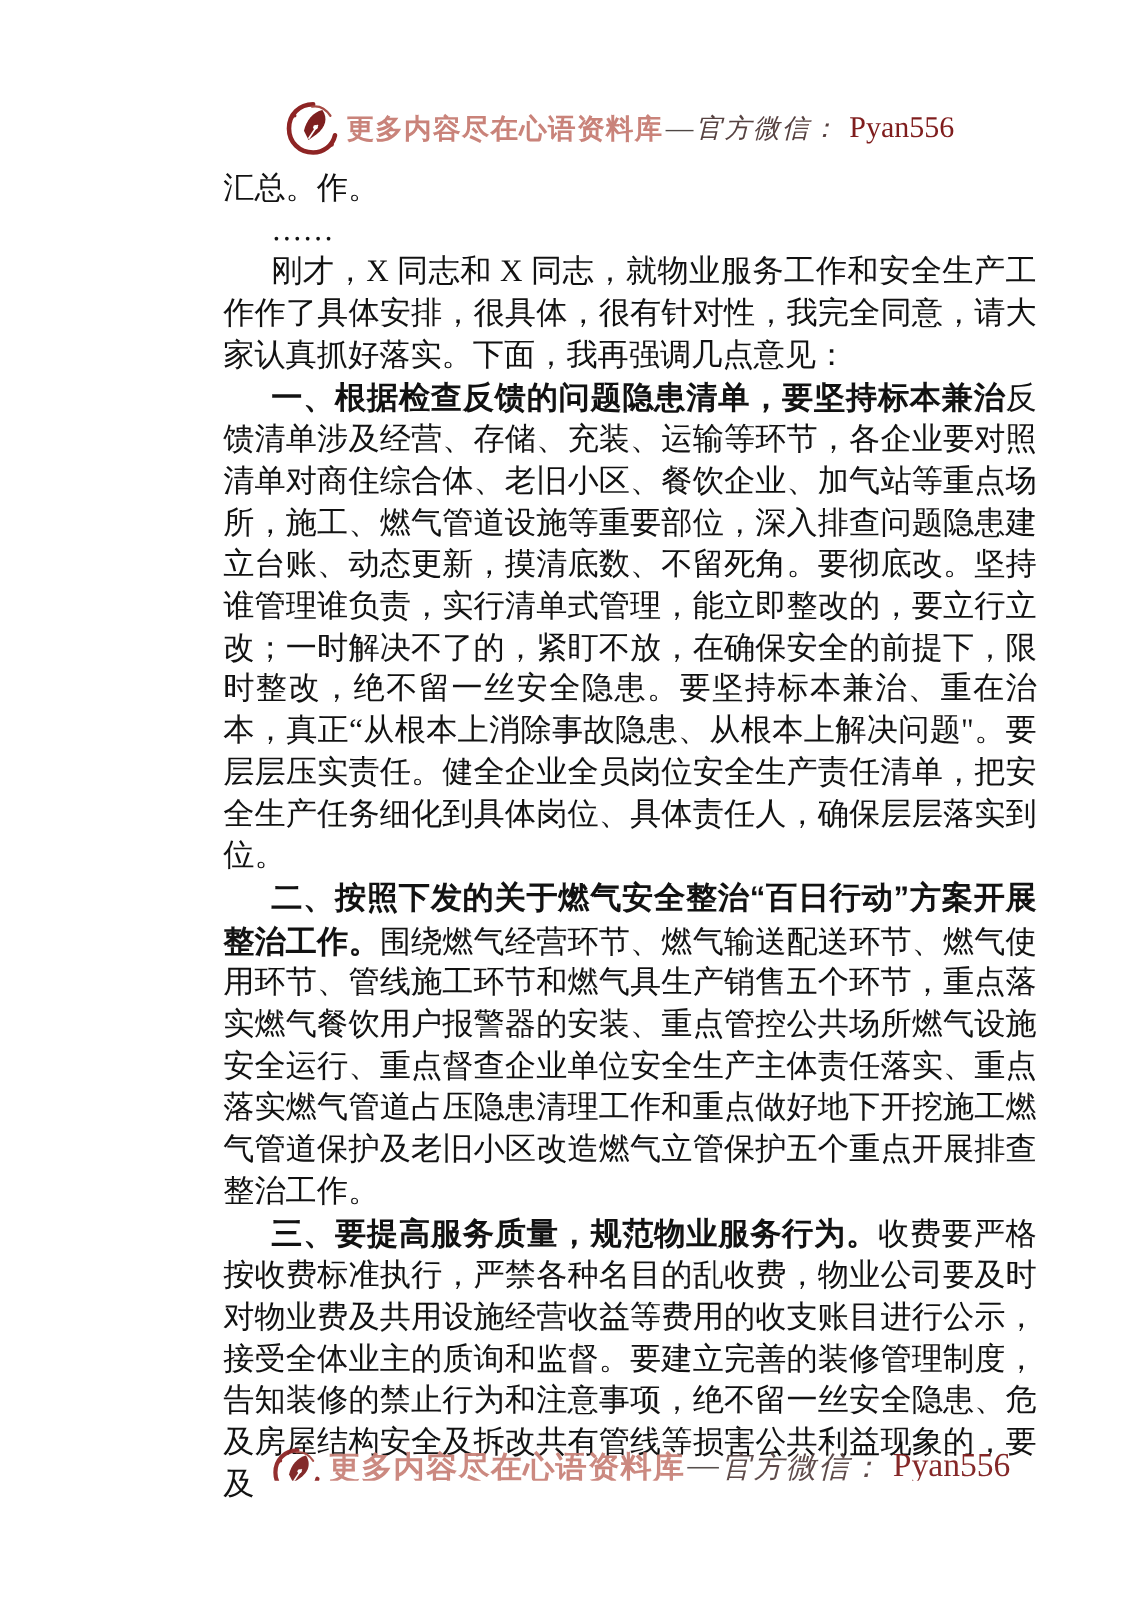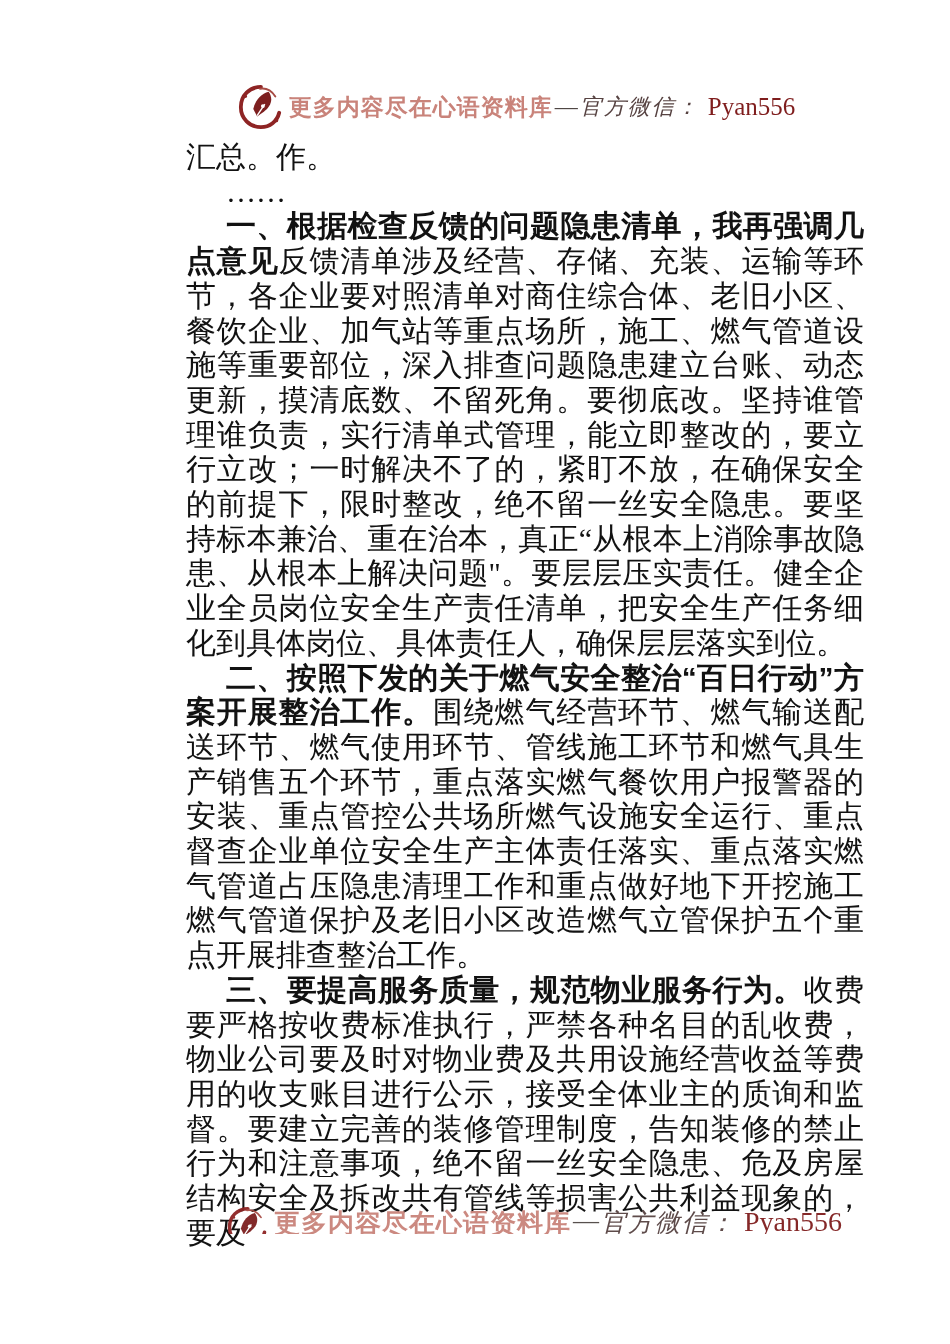--- a/index.html
+++ b/index.html
@@ -47,21 +47,21 @@
   .wm-bottom .wm-logo svg { width:42px; height:42px; }
   .wm-bottom .wm-main  { font-size:26px; }
   .wm-bottom .wm-dash  { font-size:26px; }
   .wm-bottom .wm-label { font-size:25px; }
   .wm-bottom .wm-account { font-size:28px; }
 
   
   .doc-body {
     position:absolute;
     left:145px; top:140px; width:678px;
-    font-size:30px; line-height:34.7px;
+    font-size:26px; line-height:34.7px;
     color:#121212;
     text-align:justify;
     text-justify:inter-ideograph;
   }
   .para { margin:0; padding:0; }
   .para.indent { text-indent:40px; }
   .run { font-family:"Liberation Serif","DejaVu Serif",serif; }
   .run-bold {
     font-weight:700;
     font-family:"Liberation Sans","DejaVu Sans",sans-serif;
@@ -86,21 +86,22 @@
     </span>
     <span class="wm-main">更多内容尽在心语资料库</span>
     <span class="wm-dash">—</span>
     <span class="wm-label">官方微信：</span>
     <span class="wm-account">Pyan556</span>
   </div>
 
   <div class="doc-body" id="doc-body">
       <p class="para"><span class="run">汇总。作。</span></p>
       <p class="para indent"><span class="run">……</span></p>
-      <p class="para indent"><span class="run run-bold">一、根据检查反馈的问题隐患清单，我再强调几点意见</span><span class="run">反馈清单涉及经营、存储、充装、运输等环节，各企业要对照清单对商住综合体、老旧小区、餐饮企业、加气站等重点场所，施工、燃气管道设施等重要部位，深入排查问题隐患建立台账、动态更新，摸清底数、不留死角。要彻底改。坚持谁管理谁负责，实行清单式管理，能立即整改的，要立行立改；一时解决不了的，紧盯不放，在确保安全的前提下，限时整改，绝不留一丝安全隐患。要坚持标本兼治、重在治本，真正“从根本上消除事故隐患、从根本上解决问题"。要层层压实责任。健全企业全员岗位安全生产责任清单，把安全生产任务细化到具体岗位、具体责任人，确保层层落实到位。</span></p>
+      <p class="para indent"><span class="run">刚才，X 同志和 X 同志，就物业服务工作和安全生产工作作了具体安排，很具体，很有针对性，我完全同意，请大家认真抓好落实。下面，我再强调几点意见：</span></p>
+      <p class="para indent"><span class="run run-bold">一、根据检查反馈的问题隐患清单，要坚持标本兼治</span><span class="run">反馈清单涉及经营、存储、充装、运输等环节，各企业要对照清单对商住综合体、老旧小区、餐饮企业、加气站等重点场所，施工、燃气管道设施等重要部位，深入排查问题隐患建立台账、动态更新，摸清底数、不留死角。要彻底改。坚持谁管理谁负责，实行清单式管理，能立即整改的，要立行立改；一时解决不了的，紧盯不放，在确保安全的前提下，限时整改，绝不留一丝安全隐患。要坚持标本兼治、重在治本，真正“从根本上消除事故隐患、从根本上解决问题"。要层层压实责任。健全企业全员岗位安全生产责任清单，把安全生产任务细化到具体岗位、具体责任人，确保层层落实到位。</span></p>
       <p class="para indent"><span class="run run-bold">二、按照下发的关于燃气安全整治“百日行动”方案开展整治工作。</span><span class="run">围绕燃气经营环节、燃气输送配送环节、燃气使用环节、管线施工环节和燃气具生产销售五个环节，重点落实燃气餐饮用户报警器的安装、重点管控公共场所燃气设施安全运行、重点督查企业单位安全生产主体责任落实、重点落实燃气管道占压隐患清理工作和重点做好地下开挖施工燃气管道保护及老旧小区改造燃气立管保护五个重点开展排查整治工作。</span></p>
       <p class="para indent"><span class="run run-bold">三、要提高服务质量，规范物业服务行为。</span><span class="run">收费要严格按收费标准执行，严禁各种名目的乱收费，物业公司要及时对物业费及共用设施经营收益等费用的收支账目进行公示，接受全体业主的质询和监督。要建立完善的装修管理制度，告知装修的禁止行为和注意事项，绝不留一丝安全隐患、危及房屋结构安全及拆改共有管线等损害公共利益现象的，要及</span></p>
     </div>
 
   <div class="wm-bottom-clip">
     <div class="wm-bottom">
       <span class="wm-logo">
         <svg viewBox="0 0 48 48" aria-hidden="true">
           <path d="M25 3 C13 3 4 12 4 24 C4 36 13 45 25 45 C34 45 42 39 44 30" fill="none" stroke="#8e2424" stroke-width="4" stroke-linecap="round"></path>
           <path d="M40 13 C36 7 30 4 24 5" fill="none" stroke="#a74b44" stroke-width="2" stroke-linecap="round"></path>

